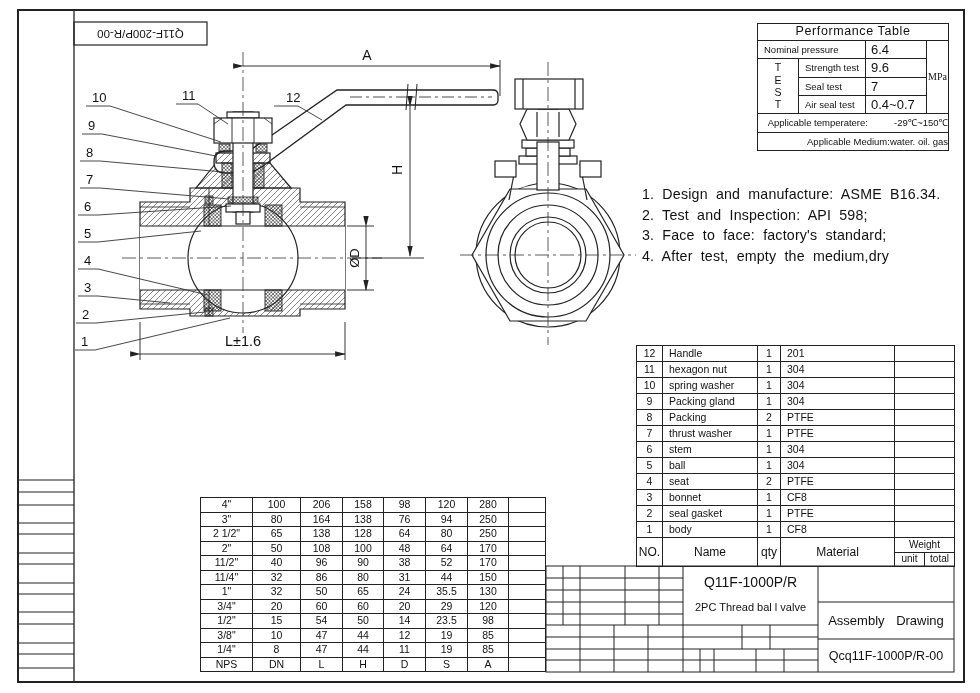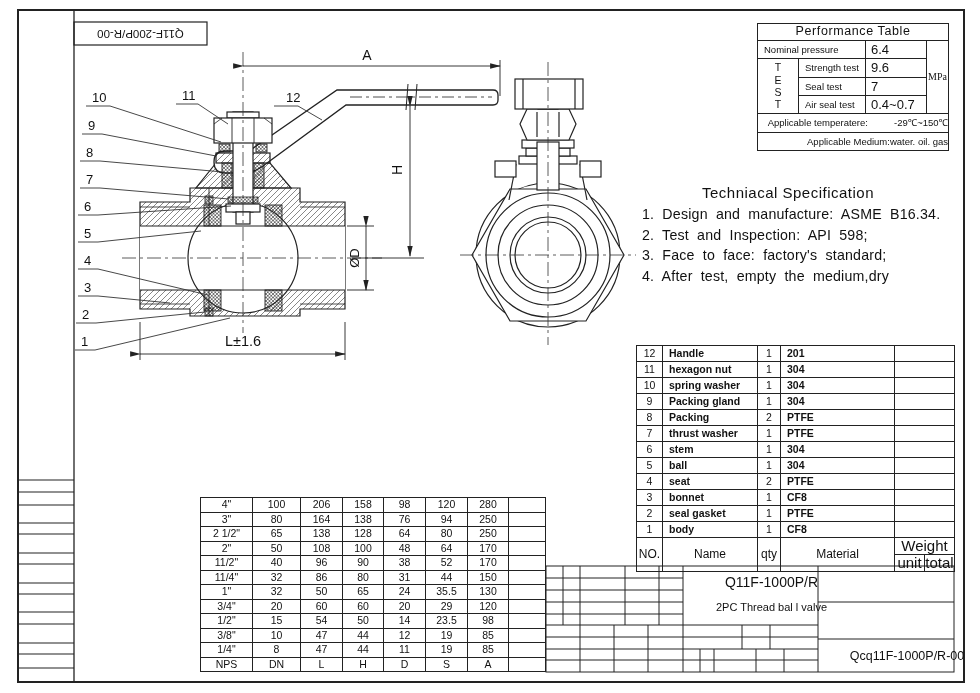--- a/index.html
+++ b/index.html
@@ -14,31 +14,31 @@
   #perf{left:757px;top:23px;width:191px;}
   #perf td.ttl{font-size:12.5px;letter-spacing:.6px;}
   #perf td.lbl{text-align:left;padding-left:6px;font-size:9.5px;}
   #perf td.val{text-align:left;padding-left:5px;font-size:13px;}
   #perf td.test{font-size:10.5px;white-space:pre;line-height:1.18;}
   #perf td.mpa{font-family:"Liberation Serif",serif;font-size:10px;}
   #perf td.wide{text-align:right;padding-left:7px;font-size:9.5px;}
   #perf .tempval{margin-left:26px;font-size:9.5px;}
   
   #parts{left:636px;top:345px;width:318px;height:221px;}
-  #parts td.nm,#parts td.mat{text-align:left;padding-left:6px;font-weight:bold;}
+  #parts td.nm,#parts td.mat{text-align:left;padding-left:6px;}
   #parts td.hd{font-size:12px;}
-  #parts td.hw{font-size:15px;margin-top:29px;}
+  #parts td.hw{font-size:10px;margin-top:29px;}
   
   #dims{left:200px;top:497px;width:345px;height:175px;}
   
   #spec{left:612px;top:184px;width:352px;}
   #spec .t{text-align:center;font-size:15px;letter-spacing:.5px;margin-bottom:3px;}
   #spec .i{font-size:14.2px;line-height:20.5px;padding-left:30px;word-spacing:4px;letter-spacing:.2px;}
   
-  .tb{display:flex;align-items:center;justify-content:center;text-align:center;padding-left:21px;}
+  .tb{display:flex;align-items:center;justify-content:center;text-align:center;}
   #tb-model{left:683px;top:570px;width:135px;height:24px;font-size:14px;}
   #tb-sub{left:683px;top:597px;width:135px;height:20px;font-size:11px;}
   #tb-asm{left:818px;top:602px;width:136px;height:37px;font-size:13px;word-spacing:8px;}
   #tb-code{left:818px;top:639px;width:136px;height:33px;font-size:12.5px;}
   
   #topcode{left:74px;top:22px;width:133px;height:23px;line-height:23px;text-align:center;
            font-size:11.5px;transform:rotate(180deg);}
 </style>
 </head>
 <body>
@@ -311,21 +311,20 @@
     <span>Applicable temperatere:</span><span class="tempval">-29℃~150℃</span>
   </td>
         </tr>
   <tr style="height:18px">
           <td colspan="4" class="wide">Applicable Medium:water. oil. gas</td>
         </tr>
 </tbody>
     </table>
 
 <div id="spec" class="abs">
-  <div class="t">Techniacal Specification</div>
   <div>
 
   <div class="i">1. Design and manufacture: ASME B16.34.</div>
         <div class="i">2. Test and Inspection: API 598;</div>
         <div class="i">3. Face to face: factory's standard;</div>
         <div class="i">4. After test, empty the medium,dry</div>
       </div>
 </div>
 
 <table id="parts" class="grid">
@@ -572,15 +571,16 @@
       <td>D</td>
       <td>S</td>
       <td>A</td>
       <td></td>
     </tr>
   </tbody>
 </table>
 
 <div id="tb-model" class="abs tb">Q11F-1000P/R</div>
 <div id="tb-sub" class="abs tb">2PC Thread bal l valve</div>
+<div id="tb-asm" class="abs tb">Assembly Drawing</div>
 <div id="tb-code" class="abs tb">Qcq11F-1000P/R-00</div>
 
 </div>
 
 </body></html>

